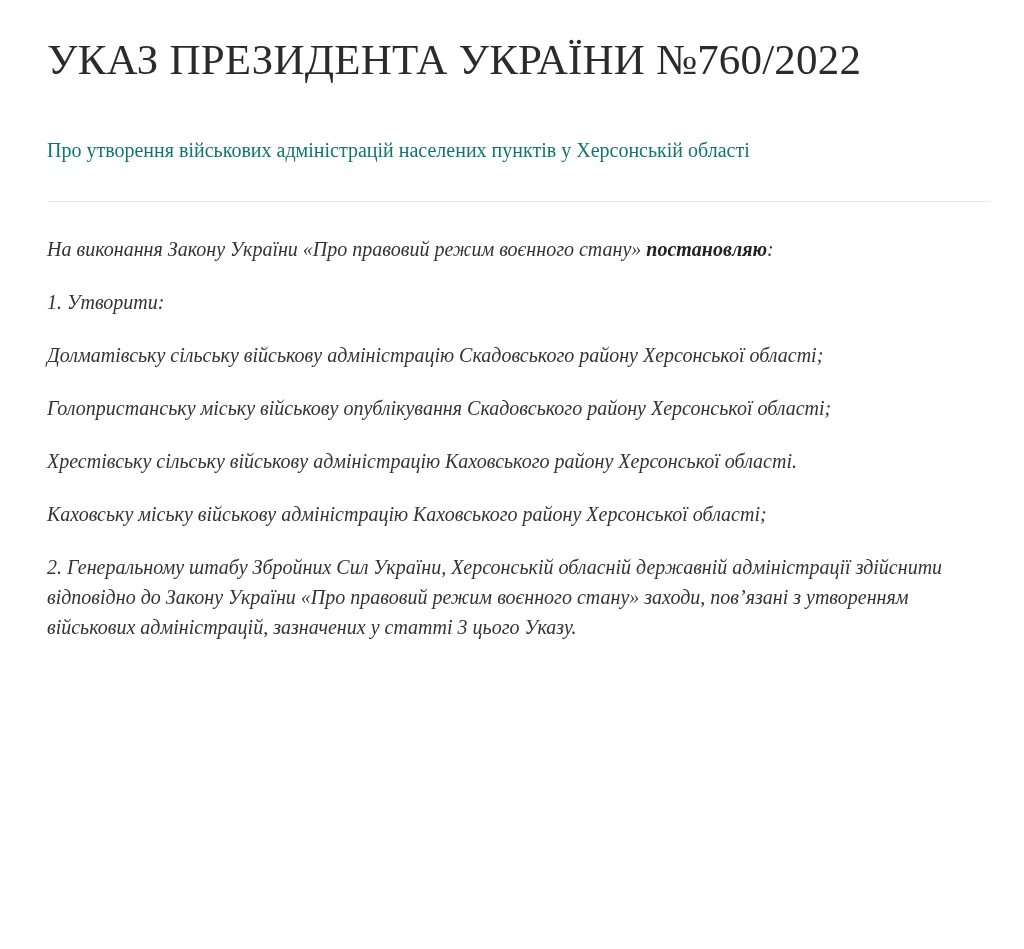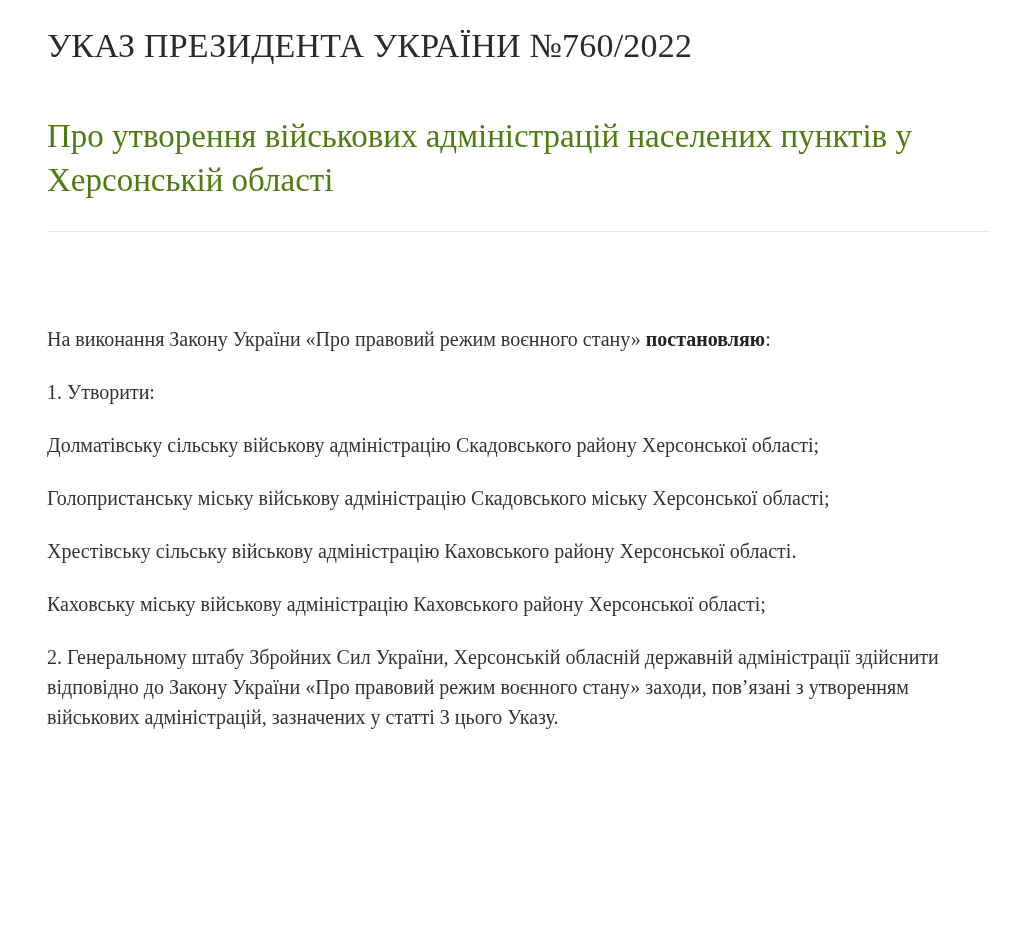--- a/index.html
+++ b/index.html
@@ -3,49 +3,49 @@
 <meta charset="utf-8">
 <style>
   html, body { margin: 0; padding: 0; background: #ffffff; }
   body {
     width: 1024px; height: 949px; overflow: hidden;
     font-family: "DejaVu Serif", "Liberation Serif", serif;
     color: #2b2b2b;
   }
   .page { position: relative; padding: 0 34px 0 47px; }
   h1 {
-    margin: 0; padding-top: 16px;
+    margin: 0; padding-top: 30px;
     font-family: "Liberation Serif", serif;
-    font-weight: normal; font-size: 34px; line-height: 60px;
+    font-weight: normal; font-size: 43px; line-height: 60px;
     letter-spacing: 0.2px; color: #2b2b2b;
   }
   h2 {
     margin: 0; margin-top: 38px;
     font-family: "Liberation Serif", serif;
-    font-weight: normal; font-size: 33px; line-height: 44px;
-    color: #4d7c0f; width: 900px;
+    font-weight: normal; font-size: 20px; line-height: 44px;
+    color: #0f766e; width: 900px;
   }
   hr.sep {
     border: none; border-top: 1px solid #e8e8e8;
     margin: 29px 0 0 0; width: 943px;
   }
-  .body { margin-top: 92px; font-family: "Liberation Serif", serif; font-size: 20px; color: #333; }
+  .body { margin-top: 32px; font-family: "Liberation Serif", serif; font-size: 20px; color: #333; font-style: italic; }
   .body p { margin: 0 0 23px 0; line-height: 30px; width: 930px; }
   b { font-weight: bold; color: #222; }
 </style>
 </head>
 <body>
 
 <div class="page">
   <h1>УКАЗ ПРЕЗИДЕНТА УКРАЇНИ №760/2022</h1>
   <h2>Про утворення військових адміністрацій населених пунктів у Херсонській області</h2>
   <hr class="sep">
 
   <div class="body">
     <p><span>На виконання Закону України «Про правовий режим воєнного стану» </span><b>постановляю</b><span>:</span></p>
     <p>1. Утворити:</p>
     <p>Долматівську сільську військову адміністрацію Скадовського району Херсонської області;</p>
-    <p>Голопристанську міську військову адміністрацію Скадовського міську Херсонської області;</p>
+    <p>Голопристанську міську військову опублікування Скадовського району Херсонської області;</p>
     <p>Хрестівську сільську військову адміністрацію Каховського району Херсонської області.</p>
     <p>Каховську міську військову адміністрацію Каховського району Херсонської області;</p>
     <p>2. Генеральному штабу Збройних Сил України, Херсонській обласній державній адміністрації здійснити відповідно до Закону України «Про правовий режим воєнного стану» заходи, пов’язані з утворенням військових адміністрацій, зазначених у статті 3 цього Указу.</p>
   </div>
 </div>
 
 </body></html>

